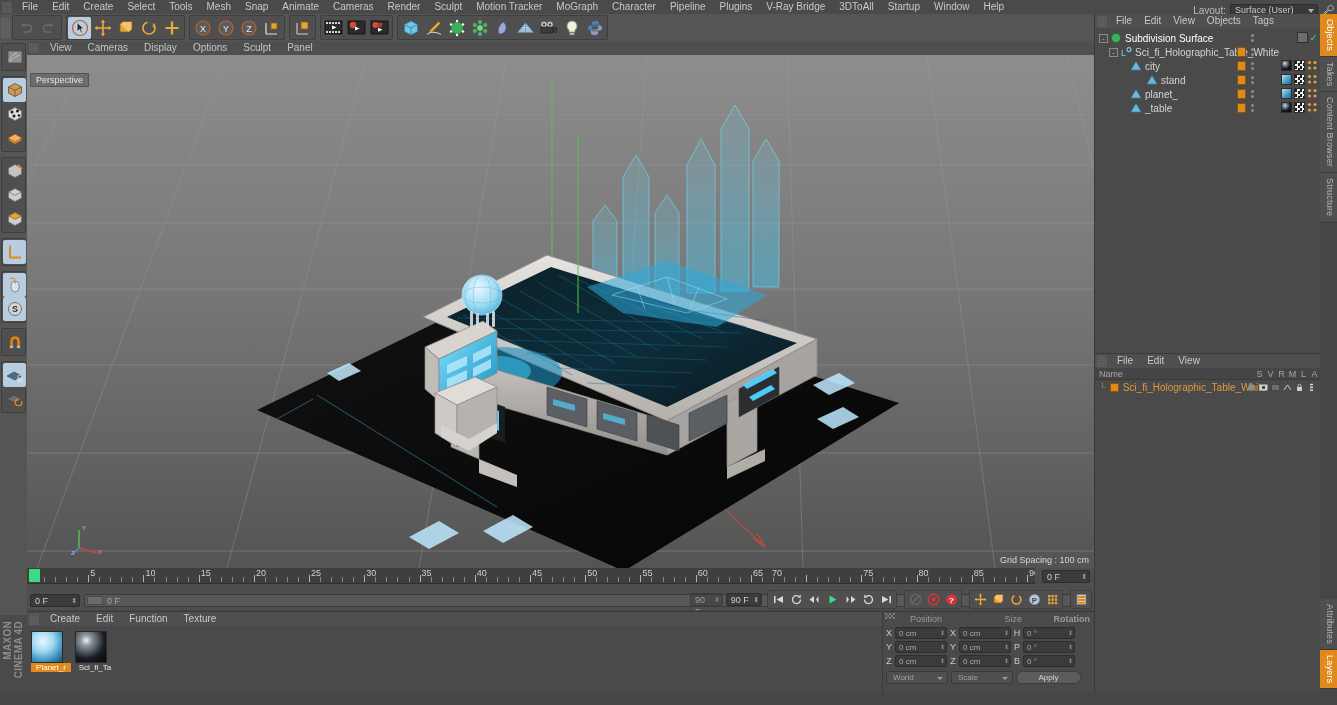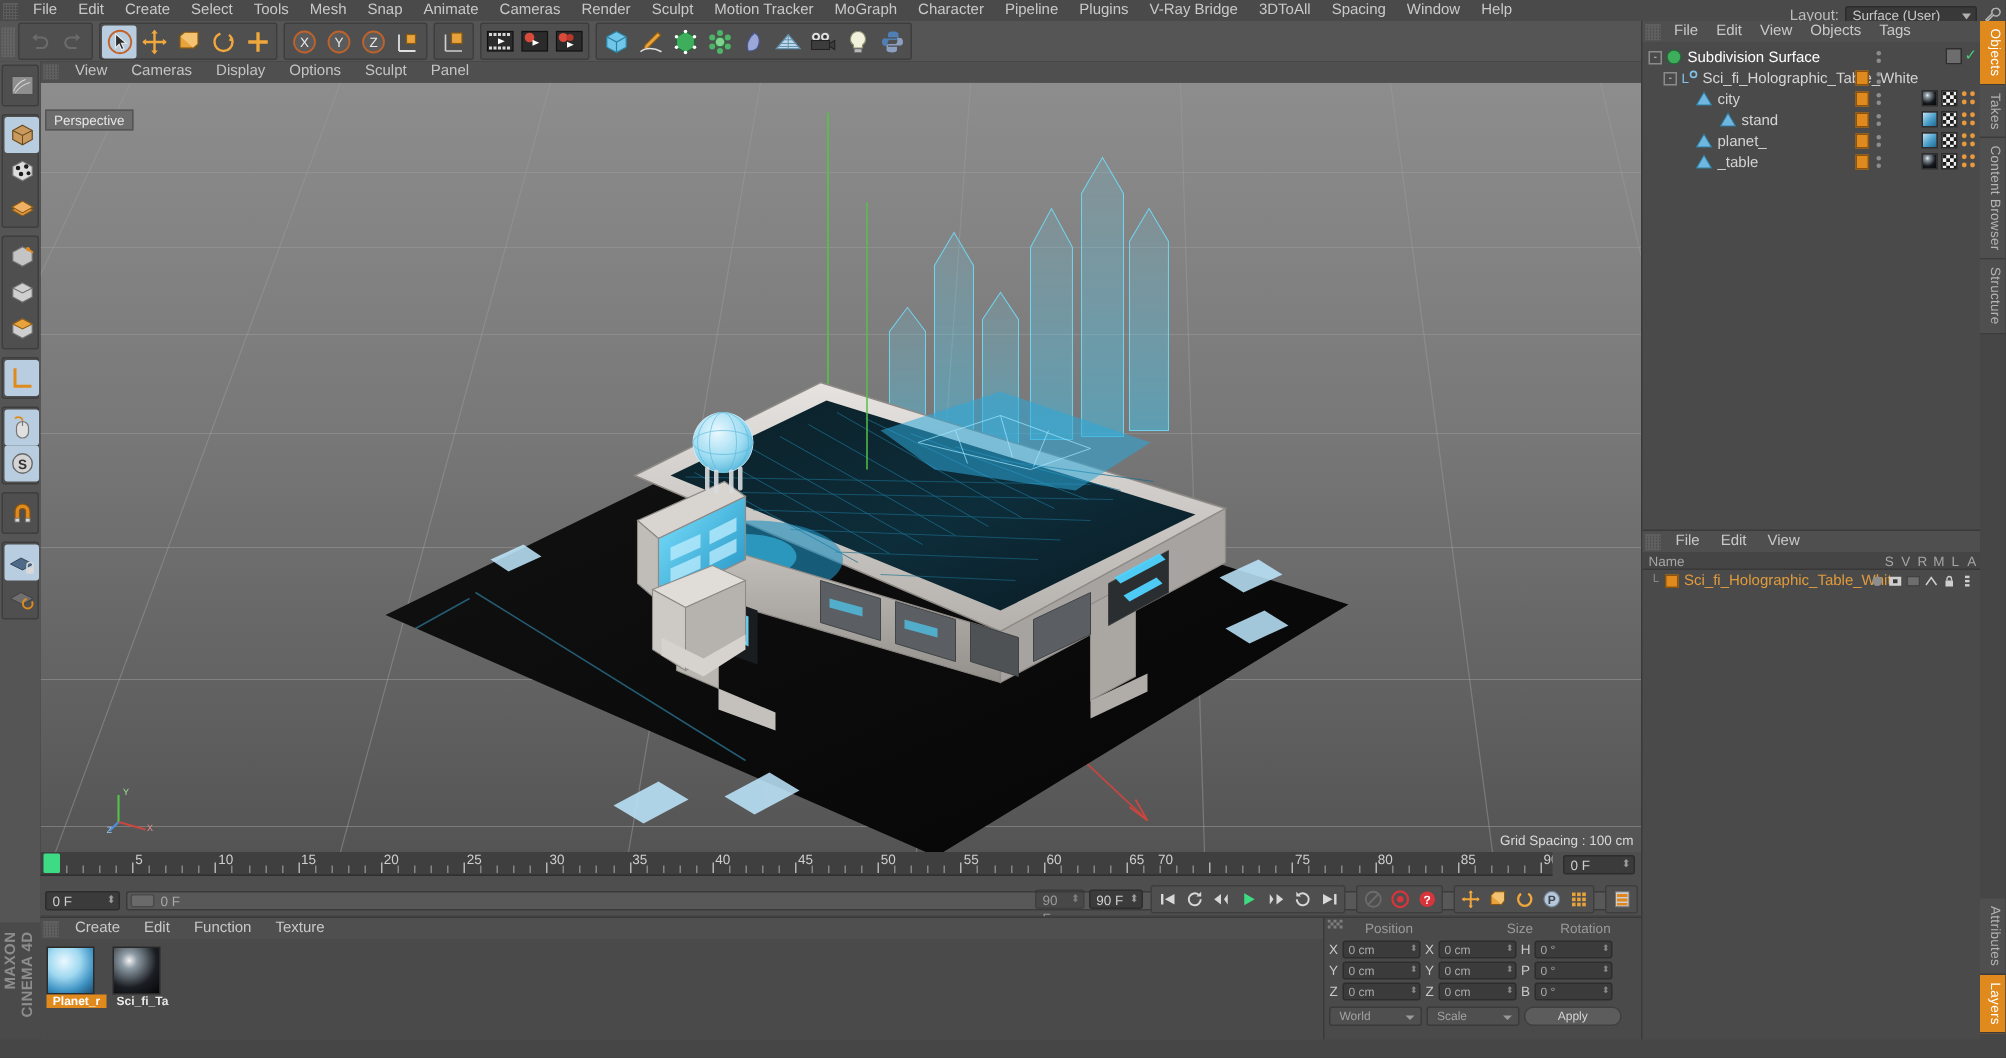--- a/index.html
+++ b/index.html
@@ -101,21 +101,21 @@
   
   .animbar { position:absolute; top:590px; left:27px; width:1067px; height:19px; }
 
   
   .matmgr { position:absolute; top:611px; left:27px; width:855px; height:82px; background:#4a4a4a;
     border-top:1px solid #3a3a3a; }
   .mm-menu { height:14px; background:#4f4f4f; display:flex; align-items:center; }
   .mm-menu .menu-item { padding:0 8px; }
   .mm-body { position:absolute; top:14px; left:0; right:0; bottom:0; background:#4a4a4a; padding:5px 4px;
     display:flex; gap:4px; align-items:flex-start; }
-  .mat-chip { width:40px;font-weight:bold; }
+  .mat-chip { width:40px; }
   .mat-sw { width:32px; height:32px; border:1px solid #2a2a2a; }
   .mat-nm { font-size:8px; text-align:center; color:#e8e8e8; height:9px; line-height:9px;
     overflow:hidden; white-space:nowrap; }
   .mat-nm.sel { background:#e08a1e; color:#fff; }
 
   
   .coords { position:absolute; top:611px; left:882px; width:212px; height:82px; background:#4a4a4a;
     border-top:1px solid #3a3a3a; border-left:1px solid #3a3a3a; }
   .co-head { height:13px; display:flex; align-items:center; padding-left:2px; gap:2px; }
   .co-hcell { font-size:9px; color:#9a9a9a; }
@@ -203,21 +203,21 @@
         <div class="menu-item">Cameras</div>
         <div class="menu-item">Render</div>
         <div class="menu-item">Sculpt</div>
         <div class="menu-item">Motion Tracker</div>
         <div class="menu-item">MoGraph</div>
         <div class="menu-item">Character</div>
         <div class="menu-item">Pipeline</div>
         <div class="menu-item">Plugins</div>
         <div class="menu-item">V-Ray Bridge</div>
         <div class="menu-item">3DToAll</div>
-        <div class="menu-item">Spacing</div>
+        <div class="menu-item">Startup</div>
         <div class="menu-item">Window</div>
         <div class="menu-item">Help</div>
       </div>
     <div class="layout-zone">
       <span class="layout-lbl">Layout:</span>
       <div class="layout-sel">Surface (User)</div>
       <svg class="layout-wrench" viewBox="0 0 12 12">
         <path d="M8.5 1.5a2.6 2.6 0 0 0-2.4 3.6L2 9.2l.9.9 4.1-4.1a2.6 2.6 0 1 0 1.5-4.5z" fill="none" stroke="#b3b3b3" stroke-width="1"></path>
       </svg>
     </div>
@@ -1036,21 +1036,21 @@
             <rect x="8" y="0" width="2" height="2"></rect>
             <rect x="2" y="2" width="2" height="2"></rect>
             <rect x="6" y="2" width="2" height="2"></rect>
             <rect x="0" y="4" width="2" height="2"></rect>
             <rect x="4" y="4" width="2" height="2"></rect>
             <rect x="8" y="4" width="2" height="2"></rect>
           </g>
       </svg>
       <span class="co-hcell" style="width:56px;text-align:center;">Position</span>
       <span class="co-hcell" style="width:66px;text-align:right;">Size</span>
-      <span class="co-hcell" style="width:66px;text-align:center;">Rotation</span>
+      <span class="co-hcell" style="width:66px;text-align:right;font-weight:bold;">Rotation</span>
     </div>
     <div class="co-rows" id="co-rows">
         <div class="co-row">
           <span class="co-ax">X</span>
           <div class="co-in">0 cm</div>
           <span class="co-ax">X</span>
           <div class="co-in">0 cm</div>
           <span class="co-ax">H</span>
           <div class="co-in">0 °</div>
         </div>

